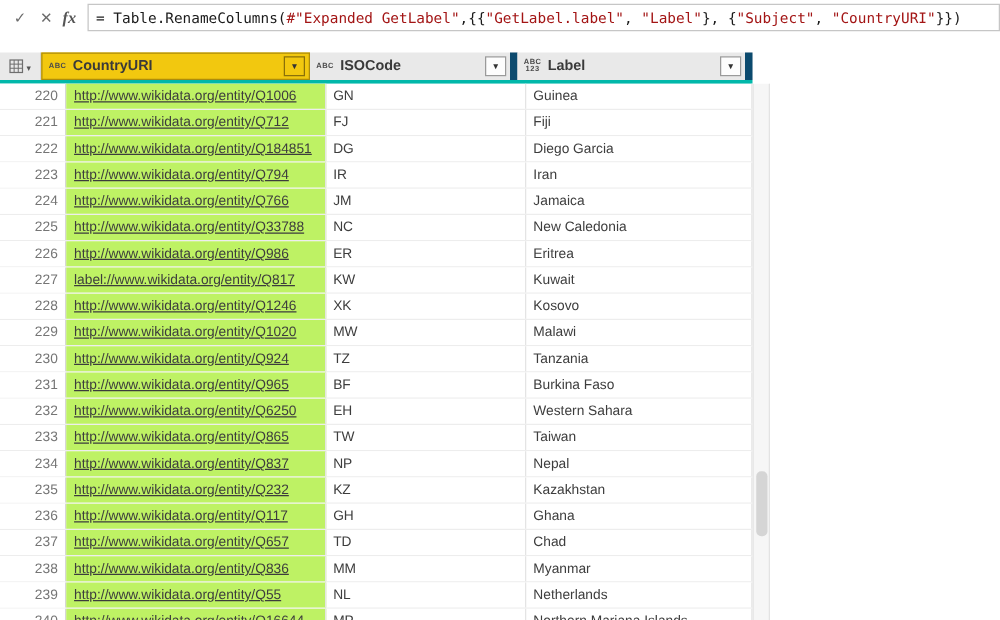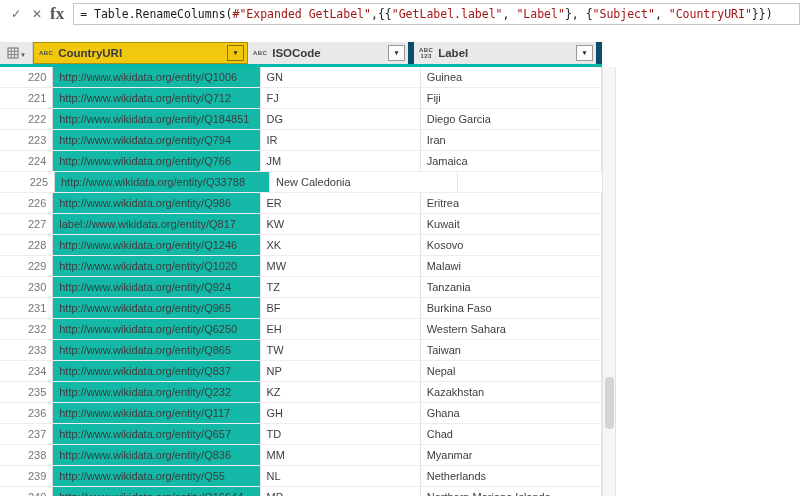--- a/index.html
+++ b/index.html
@@ -3,22 +3,22 @@
 <meta charset="utf-8">
 <style>
   * { box-sizing: border-box; margin: 0; padding: 0; }
   html, body { width: 800px; height: 496px; overflow: hidden; background: #fff;
     font-family: "Liberation Sans", sans-serif; }
   .app { position: relative; width: 800px; height: 496px; }
 
   
   .formula-bar { display: flex; align-items: center; height: 28px; padding-left: 8px; background: #fff; }
   .fb-btn { width: 16px; text-align: center; font-size: 12px; color: #6b6b6b; margin-right: 5px; cursor: default; }
-  .fb-fx { font-family: "Liberation Serif", serif; font-weight: bold;
-    font-size: 17px; color: #555; margin-right: 9px; }
+  .fb-fx { font-style: italic; font-family: "Liberation Serif", serif; font-weight: bold;
+    font-size: 13px; color: #555; margin-right: 9px; }
   .formula-input { flex: 1; height: 22px; border: 1px solid #c6c6c6; background: #fff;
     padding: 3px 6px; font-family: "DejaVu Sans Mono", "Liberation Mono", monospace;
     font-size: 11.5px; line-height: 15px; white-space: nowrap; overflow: hidden; }
   .tok-code { color: #1a1a1a; }
   .tok-string { color: #a31515; }
 
   .gap { height: 14px; }
 
   
   .grid { width: 602px; }
@@ -39,21 +39,21 @@
   .hname { flex: 1; white-space: nowrap; overflow: hidden; }
   .filter-btn { width: 17px; height: 16px; border: 1px solid #9a9a9a; background: #fdfdfd;
     font-size: 7px; color: #333; display: flex; align-items: center; justify-content: center; }
   .accent-line { height: 3px; width: 602px; background: #01b8aa; }
 
   .trow { display: flex; height: 21px; border-bottom: 1px solid #ededed; background: #fff; }
   .cell { font-size: 11px; color: #3d3d3d; padding: 0 6px; display: flex; align-items: center;
     white-space: nowrap; overflow: hidden; border-right: 1px solid #e4e4e4; }
   .rownum { width: 55px; justify-content: flex-end; color: #757575; padding: 0 6px 0 2px;
     border-right: 1px solid #d6d6d6; background: #fff; }
-  .selcol { background: #14b8a6; }
+  .selcol { background: #bef264; text-decoration: underline; }
 
   
   .scrollbar { position: absolute; left: 602px; top: 67px; width: 14px; height: 429px;
     background: #f6f6f6; border-left: 1px solid #e3e3e3; border-right: 1px solid #e3e3e3; }
   .thumb { position: absolute; left: 2px; top: 310px; width: 9px; height: 52px;
     background: #d5d5d5; border-radius: 4px; }
 </style>
 </head>
 <body>
 
@@ -129,20 +129,21 @@
         </div>
         <div class="trow">
           <div class="cell rownum">224</div>
           <div class="cell col0 selcol">http://www.wikidata.org/entity/Q766</div>
           <div class="cell col1">JM</div>
           <div class="cell col2">Jamaica</div>
         </div>
         <div class="trow">
           <div class="cell rownum">225</div>
           <div class="cell col0 selcol">http://www.wikidata.org/entity/Q33788</div>
+          <div class="cell col1">NC</div>
           <div class="cell col2">New Caledonia</div>
         </div>
         <div class="trow">
           <div class="cell rownum">226</div>
           <div class="cell col0 selcol">http://www.wikidata.org/entity/Q986</div>
           <div class="cell col1">ER</div>
           <div class="cell col2">Eritrea</div>
         </div>
         <div class="trow">
           <div class="cell rownum">227</div>

